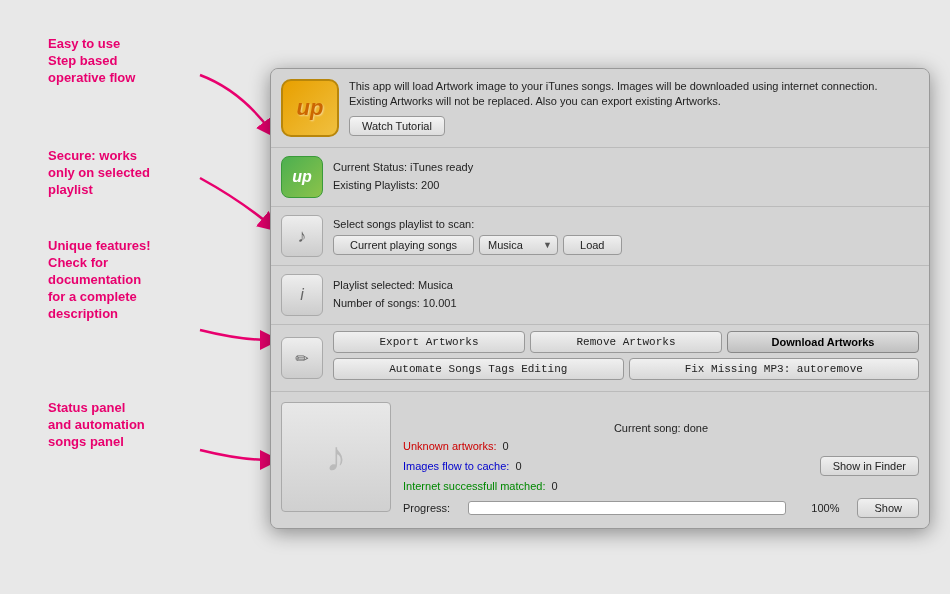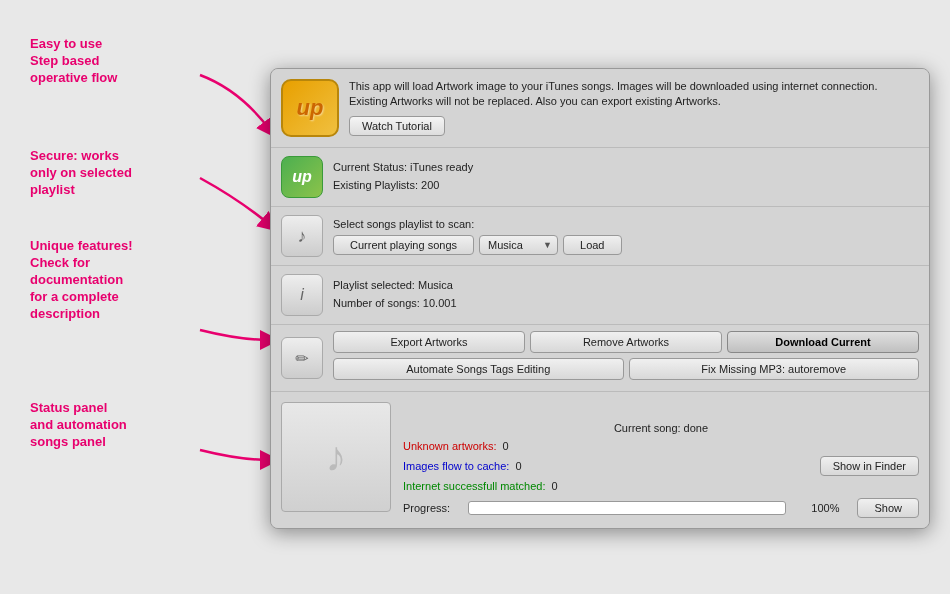--- a/index.html
+++ b/index.html
@@ -8,21 +8,21 @@
       height: 594px;
       background: #e8e8e8;
       font-family: -apple-system, "Helvetica Neue", Arial, sans-serif;
       position: relative;
       overflow: hidden;
     }
 
     
     .annotation-area {
       position: absolute;
-      left: 0;
+      left: 18px;
       top: 0;
       width: 260px;
       height: 100%;
     }
 
     .annotation {
       position: absolute;
       color: #e8006e;
       font-size: 13px;
       font-weight: bold;
@@ -311,20 +311,21 @@
     .action-btn {
       background: linear-gradient(to bottom, #f0f0f0, #d8d8d8);
       border: 1px solid #999;
       border-radius: 4px;
       padding: 4px 0;
       font-size: 11px;
       cursor: pointer;
       color: #222;
       flex: 1;
       text-align: center;
+      font-family: Liberation Mono, monospace;
     }
 
     .action-btn-bold {
       background: linear-gradient(to bottom, #e0e0e0, #c0c0c0);
       border: 1px solid #888;
       border-radius: 4px;
       padding: 4px 0;
       font-size: 11px;
       cursor: pointer;
       color: #000;
@@ -547,21 +548,21 @@
   </div>
 
   <div class="action-section">
     <div class="action-icon">
       <span>✏</span>
     </div>
     <div class="action-buttons">
       <div class="action-row">
         <button class="action-btn">Export Artworks</button>
         <button class="action-btn">Remove Artworks</button>
-        <button class="action-btn-bold">Download Current</button>
+        <button class="action-btn-bold">Download Artworks</button>
       </div>
       <div class="action-row">
         <button class="action-btn">Automate Songs Tags Editing</button>
         <button class="action-btn">Fix Missing MP3: autoremove</button>
       </div>
     </div>
   </div>
 
   <div class="bottom-section">
     <div class="artwork-preview">

